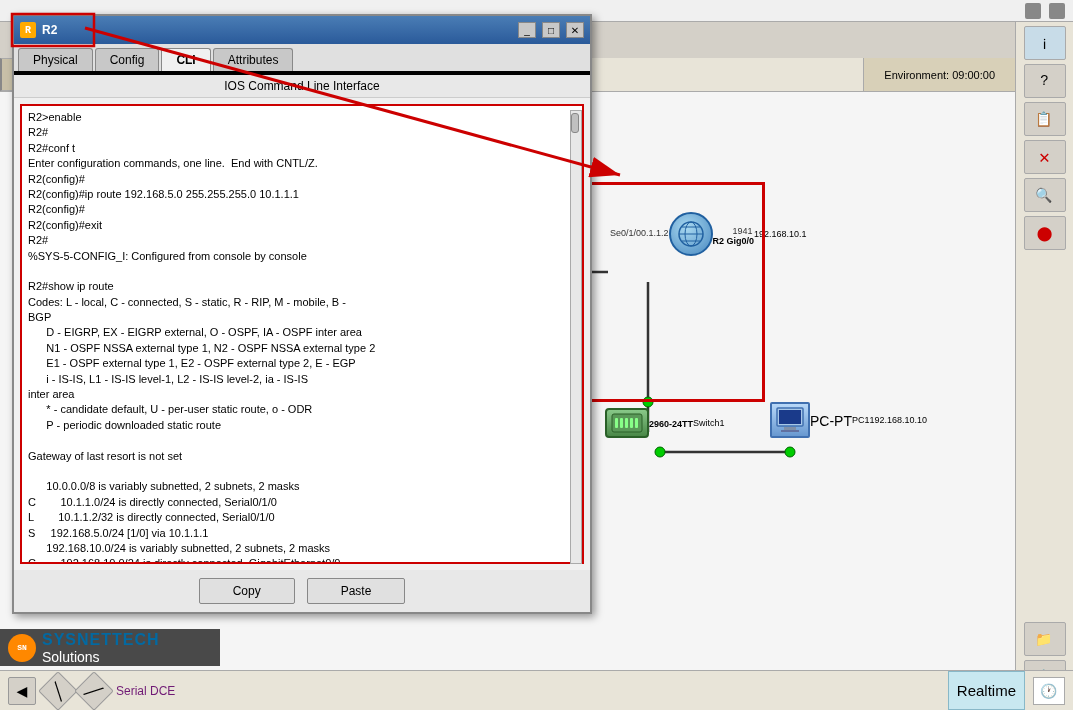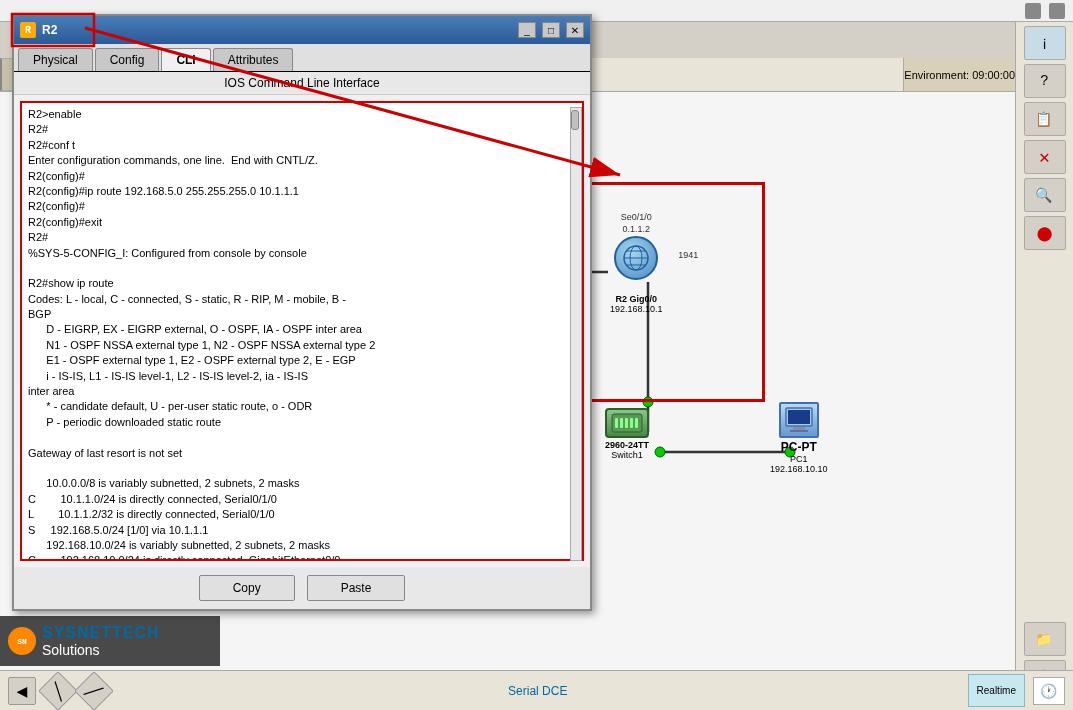--- a/index.html
+++ b/index.html
@@ -101,30 +101,30 @@
       width: 28px; height: 28px;
       background: #d4d0c8;
       border: 1px solid #999;
       border-radius: 2px;
       display: flex; align-items: center; justify-content: center;
       font-size: 14px;
       cursor: pointer;
     }
     .status-text {
       flex: 1;
-      text-align: center;
+      text-align: left;
       font-family: Arial, sans-serif;
       font-size: 12px;
-      color: #0369a1;
+      color: #701a75;
     }
     .status-realtime {
       background: #c8e8f0;
       padding: 10px 8px;
       border: 1px solid #88b8c8;
-      font-size: 10px;
+      font-size: 15px;
     }
     .realtime-clock {
       width: 32px; height: 28px;
       background: #fff;
       border: 1px solid #aaa;
       display: flex; align-items: center; justify-content: center;
       font-size: 14px;
     }
 
     
@@ -150,21 +150,21 @@
     }
     .net-tb-btn.wide {
       background: #c8c0a8;
       min-width: 160px;
       justify-content: center;
       border-left: 2px solid #888;
       border-right: 2px solid #888;
     }
     .net-tb-spacer { flex: 1; }
     .env-time {
-      padding: 0 0;
+      padding: 0 20px;
       font-family: Arial, sans-serif;
       font-size: 11px;
       background: #d8d0b8;
       height: 100%;
       display: flex; align-items: center;
       border-left: 1px solid #aaa;
     }
 
     
     .dialog-window {
@@ -205,21 +205,21 @@
       background: #c8c8c8;
       border: 1px solid #888;
       display: flex; align-items: center; justify-content: center;
       font-size: 10px;
       cursor: pointer;
       font-family: Arial, sans-serif;
     }
     .dialog-tabs {
       background: #e0e0e0;
       display: flex;
-      border-bottom: 1px solid #000000;
+      border-bottom: 4px solid #000000;
       padding: 4px 4px 0;
       gap: 2px;
       align-items: flex-end;
     }
     .dialog-tab {
       padding: 4px 14px;
       background: #c8c8c8;
       border: 1px solid #888;
       border-bottom: none;
       font-family: Arial, sans-serif;
@@ -270,21 +270,21 @@
       font-family: Arial, sans-serif;
       font-size: 12px;
       cursor: pointer;
       border-radius: 2px;
     }
 
     
     .net-device {
       position: absolute;
       display: flex;
-      flex-direction: column;
+      flex-direction: row;
       align-items: center;
       font-family: Arial, sans-serif;
       font-size: 10px;
       text-align: center;
     }
     .router-icon {
       width: 44px; height: 44px;
       border-radius: 50%;
       background: radial-gradient(circle at 40% 35%, #a8d8f0, #4888c0);
       border: 2px solid #2060a0;
@@ -320,21 +320,21 @@
       top: 0; left: 0;
       width: 100%; height: 100%;
       pointer-events: none;
     }
 
     
     .watermark {
       position: absolute;
       bottom: 44px; left: 0;
       width: 220px;
-      height: 50px;
+      height: 37px;
       background: rgba(0,0,0,0.7);
       display: flex;
       align-items: center;
       padding: 4px 8px;
       gap: 6px;
       z-index: 2;
     }
     .watermark-logo {
       width: 28px; height: 28px;
       background: #ff8800;
@@ -437,21 +437,21 @@
 
   <div class="net-device" style="position:absolute; left:770px; top:310px;">
     <div class="pc-icon">
       <svg width="28" height="26" viewBox="0 0 28 26">
         <rect x="1" y="1" width="26" height="18" fill="#a8c8e8" stroke="#4070b0" stroke-width="1.5" rx="1"></rect>
         <rect x="8" y="20" width="12" height="3" fill="#8090a8"></rect>
         <rect x="5" y="23" width="18" height="2" fill="#6070a0"></rect>
         <rect x="3" y="3" width="22" height="14" fill="#1a3a8a"></rect>
       </svg>
     </div>
-    <div style="font-size:12px; margin-top:2px; font-weight:bold;text-align:center;">PC-PT</div>
+    <div style="font-size:14px; margin-top:2px; font-weight:normal;text-align:center;">PC-PT</div>
     <div style="font-size:9px;">PC1</div>
     <div style="font-size:9px;">192.168.10.10</div>
   </div>
 </div>
 
 <div class="right-sidebar">
   <div class="sidebar-btn info">ℹ</div>
   <div class="sidebar-btn">?</div>
   <div class="sidebar-btn">📋</div>
   <div class="sidebar-btn red">✕</div>

